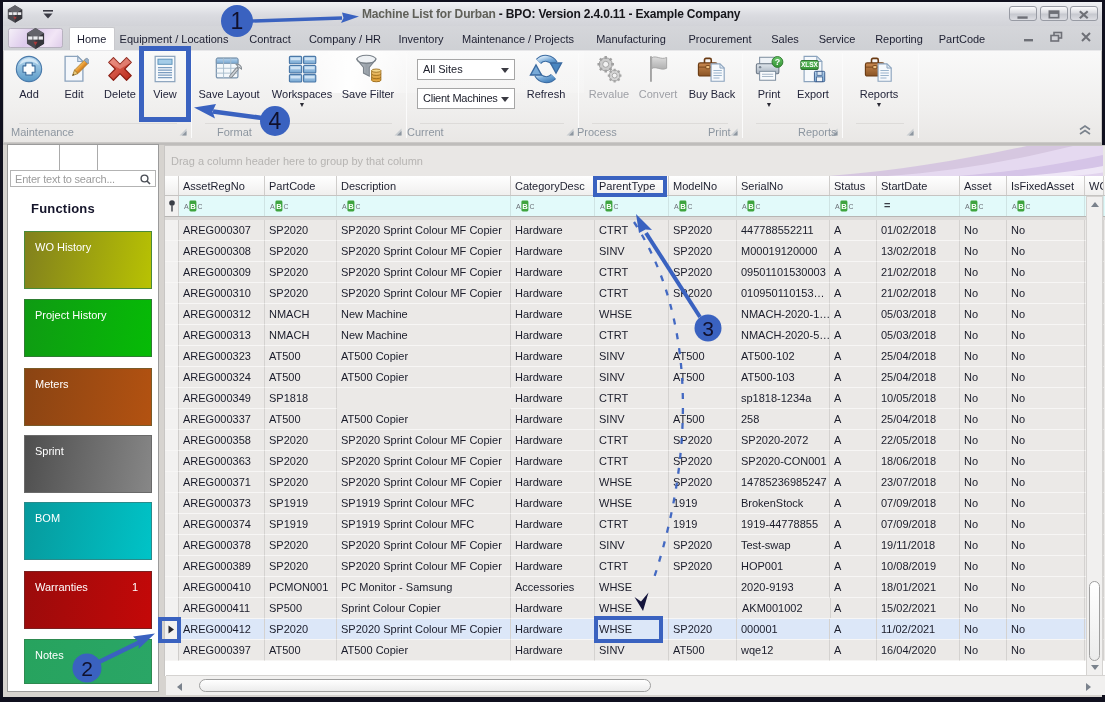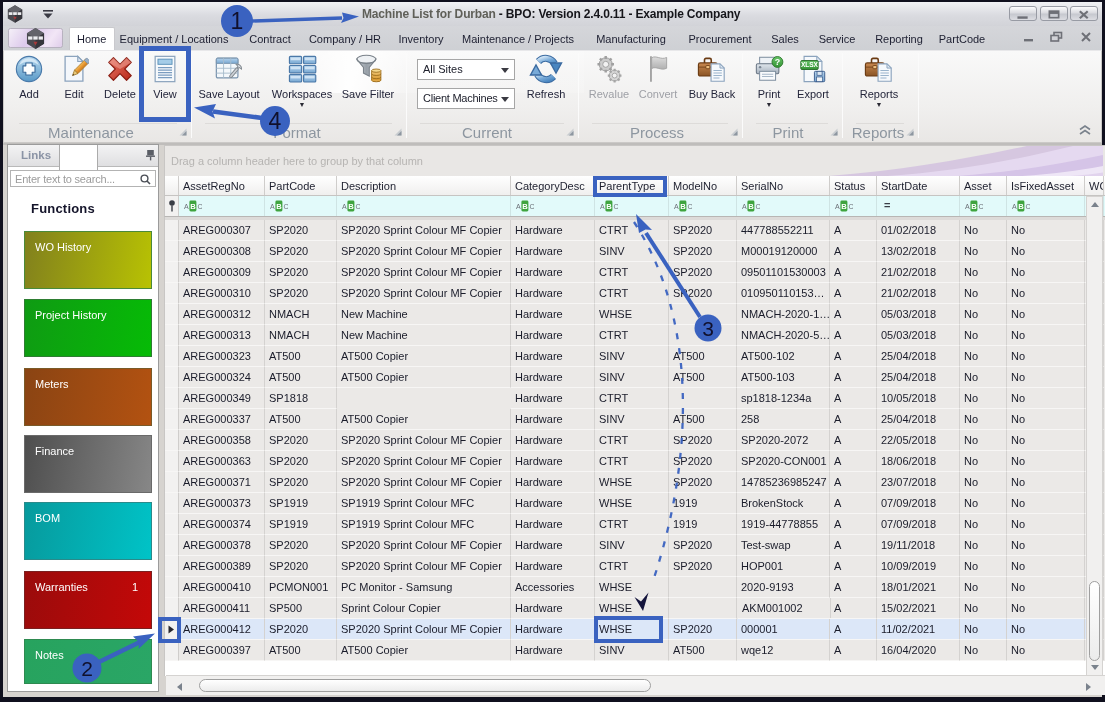--- a/index.html
+++ b/index.html
@@ -9,21 +9,21 @@
 #titlebar { left:3px; top:2px; width:1099px; height:24px; background:linear-gradient(#f1f2f5, #dadbe0 55%, #d2d3d8); }
 #title-text { left:362px; top:7px; font-size:12px; font-weight:bold; color:#15151a; white-space:nowrap; letter-spacing:-0.16px; }
 #title-text .grayp { color:#5f5f58; }
 .winbtn { position:absolute; top:6px; width:28px; height:15px; border:1px solid #989ba4; border-radius:3px; background:linear-gradient(#fcfcfd,#dadbe0 45%,#c6c8cf 55%,#dcdde2); }
 #tabrow { left:3px; top:26px; width:1099px; height:24px; background:linear-gradient(#d5d6da,#ced0d4); }
 #appbtn { left:8px; top:28px; width:55px; height:20px; border:1px solid #b8b2c0; border-radius:2.5px; background:linear-gradient(125deg,#f5f0f8,#ddcaec 40%,#f2e6f6 75%,#dfcdea); }
 .tab { position:absolute; top:28px; height:22px; line-height:23px; font-size:11px; color:#1c1e30; white-space:nowrap; transform:translateX(-50%); }
 .tabsel { position:absolute; top:27px; height:23px; background:#ffffff; border:1px solid #c9c9cd; border-bottom:none; border-radius:2px 2px 0 0; }
 #ribbon { left:3px; top:50px; width:1099px; height:93px; background:linear-gradient(#f9f9f9, #f0efee 62%, #e9e7e5); border:1px solid #cbc9c7; border-top-color:#e8e8ea; }
 #ribbon .sheen { position:absolute; left:150px; top:0px; width:430px; height:42px; background:linear-gradient(100deg, rgba(255,255,255,0) 30%, rgba(255,255,255,0.95) 46%, rgba(255,255,255,0.15) 60%); }
-.rgroup-label { position:absolute; top:74px; height:17px; line-height:17px; font-size:15px; color:#8d96a0; text-align:center; }
+.rgroup-label { position:absolute; top:74px; height:17px; line-height:17px; font-size:11px; color:#8d96a0; text-align:left; }
 .rgline { position:absolute; top:73px; height:1px; background:#dddbd9; }
 .rsep { position:absolute; top:3px; height:85px; width:1px; background:#c9c7c5; border-right:1px solid #fbfbfb; }
 .rbtn { position:absolute; top:3px; text-align:center; }
 .rbtn .ic { display:block; margin:0 auto; }
 .rbtn .lb { font-size:11px; color:#23253a; margin-top:4px; white-space:nowrap; }
 .rbtn .lb.dis { color:#9ea0a6; }
 .dd { color:#2a2a34; font-size:7px; margin-top:1px; }
 .combo { position:absolute; left:417px; width:98px; height:21px; background:#fff; border:1px solid #a6a6a6; font-size:11px; color:#20222e; line-height:19px; padding-left:5px; }
 .combo .ar { position:absolute; right:5px; top:8px; width:0; height:0; border-left:4px solid transparent; border-right:4px solid transparent; border-top:5px solid #3a3a42; }
 .corner { position:absolute; width:8px; height:8px; pointer-events:none; }
@@ -387,48 +387,40 @@
     <div class="dd">▼</div>
   </div>
 <div class="combo abs" style="top:59px">All Sites<span class="ar"></span></div>
 <div class="combo abs" style="top:88px;letter-spacing:-0.25px">Client Machines<span class="ar"></span></div>
 <svg class="abs" style="left:1078px;top:124px" width="14" height="12" viewBox="0 0 14 12">
     <path d="M2 5.5 L7 2 L12 5.5 M2 10 L7 6.5 L12 10" stroke="#7a828c" stroke-width="1.6" fill="none"></path>
   </svg>
 <div id="belowribbon" class="abs"></div>
 <div id="content" class="abs">
 <div id="sidebar">
-<div id="links-hdr">
-        <span class="t">Links</span>
-        <svg style="position:absolute;left:138px;top:4px" width="9" height="12" viewBox="0 0 9 12">
-          <rect x="1.2" y="1" width="6.6" height="5.5" fill="#5a5e66"></rect>
-          <rect x="0" y="6.5" width="9" height="1.4" fill="#5a5e66"></rect>
-          <rect x="3.9" y="7.9" width="1.4" height="3.5" fill="#5a5e66"></rect>
-        </svg>
-      </div>
 <div id="whitebox"></div>
 <div id="searchbox">
         <span class="ph">Enter text to search...</span>
         <svg style="position:absolute;right:4px;top:3px" width="11" height="11" viewBox="0 0 11 11">
           <circle cx="4.5" cy="4.5" r="3.4" fill="none" stroke="#4a4e56" stroke-width="1.4"></circle>
           <path d="M7 7 L10 10" stroke="#4a4e56" stroke-width="1.6"></path>
         </svg>
       </div>
 <div id="functions-lbl">Functions</div>
 <div class="fbtn" style="top:86px;height:58px;background:linear-gradient(100deg,#81801d,#b8c203);border:1px solid #4a8a3a">
         <span class="t">WO History</span>
       </div>
 <div class="fbtn" style="top:154px;height:58px;background:linear-gradient(100deg,#0f9b13,#06bb06);border:1px solid #2e7d32">
         <span class="t">Project History</span>
       </div>
 <div class="fbtn" style="top:223px;height:58px;background:linear-gradient(100deg,#8a4413,#b35211);border:1px solid #7a5a28">
         <span class="t">Meters</span>
       </div>
 <div class="fbtn" style="top:290px;height:58px;background:linear-gradient(100deg,#4e4e4e,#878787);border:1px solid #6a6a6a">
-        <span class="t">Finance</span>
+        <span class="t">Sprint</span>
       </div>
 <div class="fbtn" style="top:357px;height:58px;background:linear-gradient(100deg,#079a9d,#00c3c7);border:1px solid #2a8a8a">
         <span class="t">BOM</span>
       </div>
 <div class="fbtn" style="top:426px;height:58px;background:linear-gradient(100deg,#9a0b0b,#c40808);border:1px solid #7a2020">
         <span class="t">Warranties</span>
         <span class="n">1</span>
       </div>
 <div class="fbtn" style="top:494px;height:45px;background:linear-gradient(100deg,#27a35e,#2aa666);border:1px solid #2e8a50">
         <span class="t">Notes</span>
@@ -795,21 +787,21 @@
 <div class="drow" style="top:411px">
         <div class="dcell" style="left:0px;width:14px;border-right:1px solid #cfcdcb;background:#f2f1f0"></div>
         <div class="dcell" style="left:14px;width:86px">AREG000389</div>
         <div class="dcell" style="left:100px;width:72px">SP2020</div>
         <div class="dcell" style="left:172px;width:174px">SP2020 Sprint Colour MF Copier</div>
         <div class="dcell" style="left:346px;width:84px">Hardware</div>
         <div class="dcell" style="left:430px;width:74px">CTRT</div>
         <div class="dcell" style="left:504px;width:68px">SP2020</div>
         <div class="dcell" style="left:572px;width:93px">HOP001</div>
         <div class="dcell" style="left:665px;width:47px">A</div>
-        <div class="dcell" style="left:712px;width:83px">10/09/2019</div>
+        <div class="dcell" style="left:712px;width:83px">10/08/2019</div>
         <div class="dcell" style="left:795px;width:47px">No</div>
         <div class="dcell" style="left:842px;width:78px">No</div>
         <div class="dcell" style="left:920px;width:19px"></div>
       </div>
 <div class="drow" style="top:432px">
         <div class="dcell" style="left:0px;width:14px;border-right:1px solid #cfcdcb;background:#f2f1f0"></div>
         <div class="dcell" style="left:14px;width:86px">AREG000410</div>
         <div class="dcell" style="left:100px;width:72px">PCMON001</div>
         <div class="dcell" style="left:172px;width:174px">PC Monitor - Samsung</div>
         <div class="dcell" style="left:346px;width:84px">Accessories</div>

